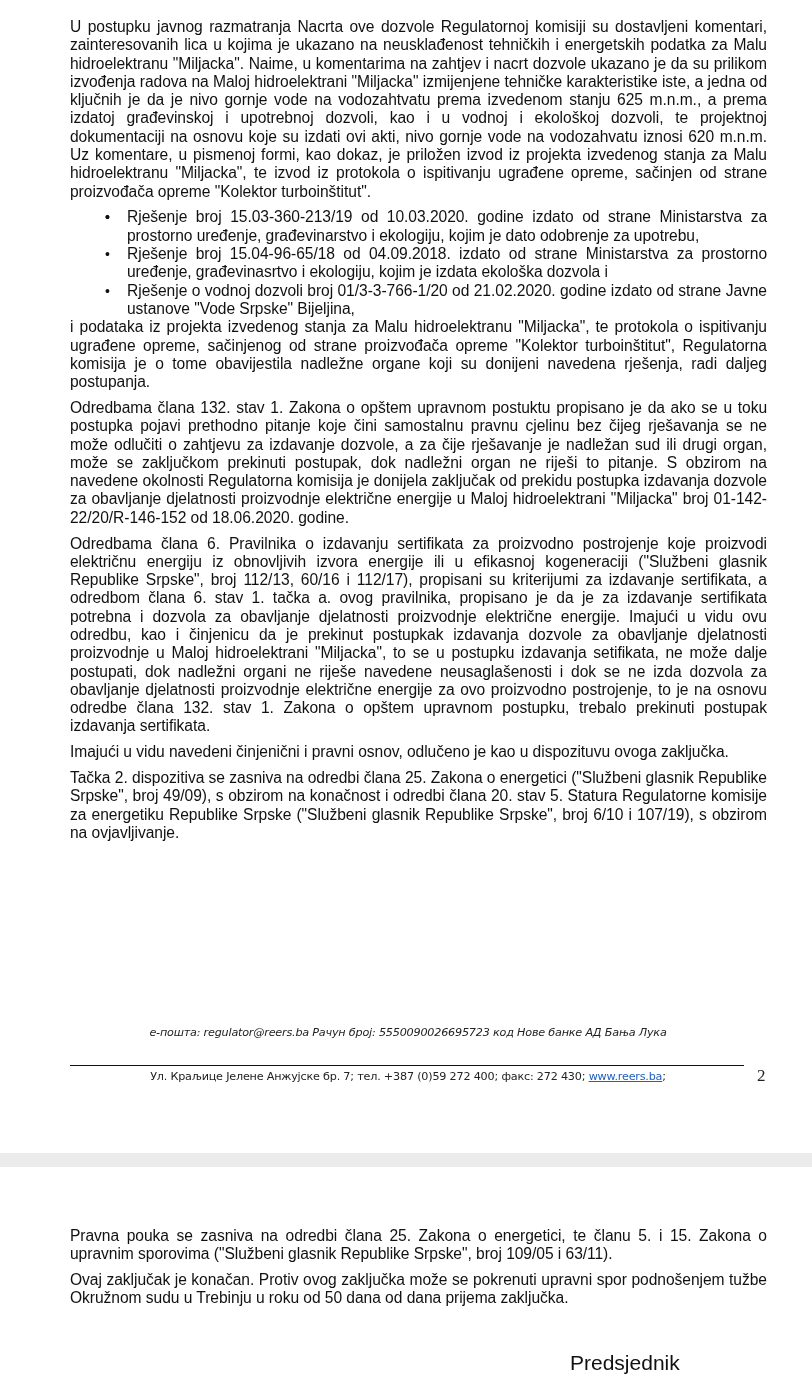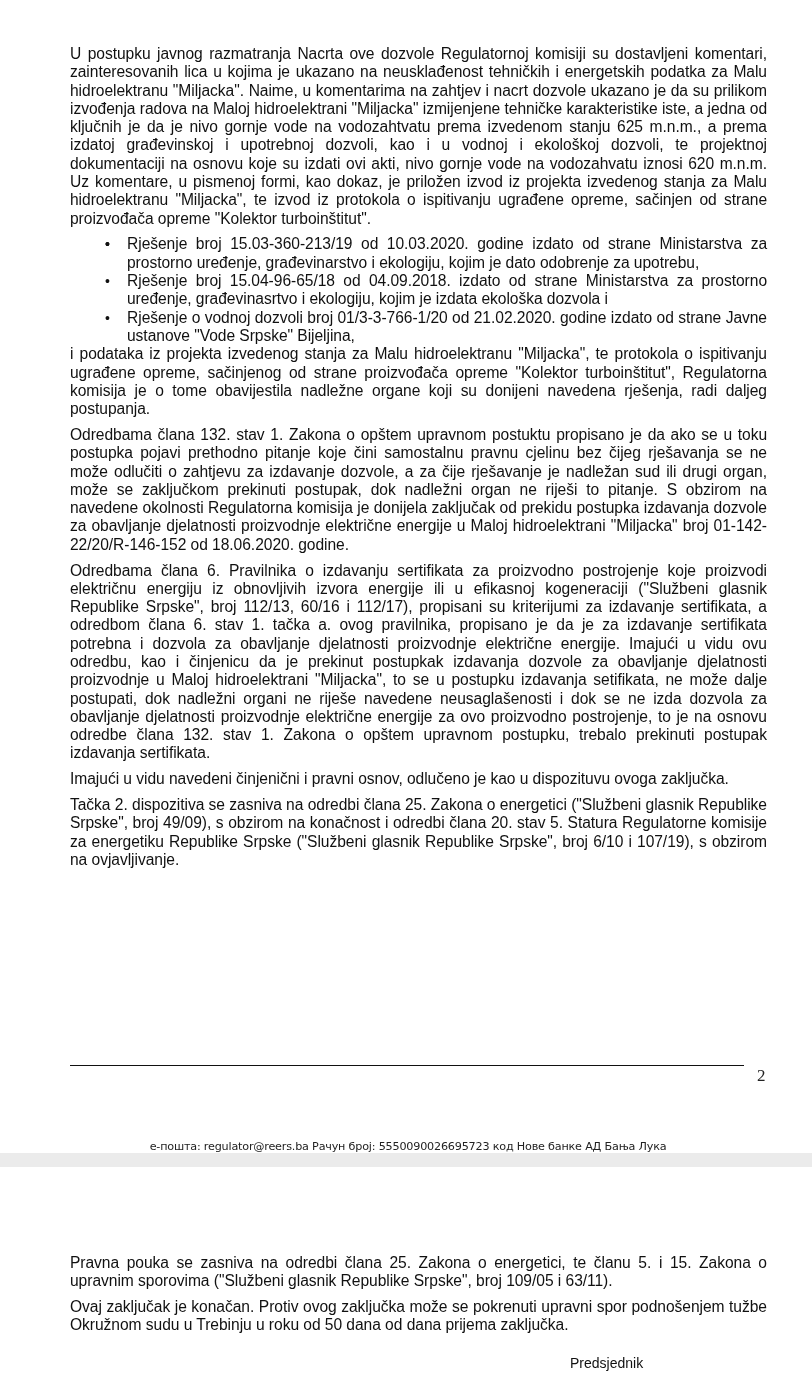--- a/index.html
+++ b/index.html
@@ -33,21 +33,20 @@
     .page-2 { top: 1167px; height: 220px; }
 
     .body-text {
       position: absolute;
       left: 70px;
       width: 697px;
       font-size: 15.6px;
       line-height: 18.3px;
       text-align: justify;
       letter-spacing: -0.05px;
-      margin-top: 27px;
     }
     .page-1 .body-text { top: 18px; }
     .page-2 .body-text { top: 60px; }
 
     .para { margin: 0 0 7.5px 0; }
     .para.no-gap { margin-bottom: 0; }
 
     ul.bullets {
       list-style: none;
       margin: 0;
@@ -78,21 +77,21 @@
       left: 70px;
       width: 676px;
       text-align: center;
       font-family: "DejaVu Sans", sans-serif;
       font-size: 11.2px;
       line-height: 18px;
       color: #222;
       letter-spacing: -0.2px;
     }
     .footer-line-1 { top: 1068px; }
-    .footer-line-2 { top: 1138px; }
+    .footer-line-2 { top: 1024px; font-style: italic; }
     .footer-link {
       color: #1f5fbf;
       text-decoration: underline;
     }
     .page-number {
       position: absolute;
       left: 757px;
       top: 1066px;
       font-family: "Liberation Serif", serif;
       font-size: 17px;
@@ -109,21 +108,21 @@
       white-space: nowrap;
       padding-right: 5px;
     }
     .pouka-text {
       flex: 1;
     }
     .signature {
       position: absolute;
       left: 570px;
       top: 187px;
-      font-size: 14px;
+      font-size: 21px;
       line-height: 18px;
     }
   </style>
 </head>
 <body>
 
 <div class="page page-1">
   <div class="body-text">
     <p class="para">U postupku javnog razmatranja Nacrta ove dozvole Regulatornoj komisiji su dostavljeni komentari,  zainteresovanih lica u kojima je ukazano na neusklađenost tehničkih i energetskih podatka za Malu hidroelektranu "Miljacka". Naime, u komentarima na zahtjev i nacrt dozvole ukazano je da su prilikom izvođenja radova na Maloj hidroelektrani "Miljacka" izmijenjene tehničke karakteristike iste, a jedna od ključnih je da je nivo gornje vode na vodozahtvatu prema izvedenom stanju 625 m.n.m., a prema izdatoj građevinskoj i upotrebnoj dozvoli, kao i u vodnoj i ekološkoj dozvoli, te projektnoj dokumentaciji na osnovu koje su izdati ovi akti, nivo gornje vode na vodozahvatu iznosi 620 m.n.m. Uz komentare, u pismenoj formi, kao dokaz, je priložen izvod iz projekta izvedenog stanja za Malu hidroelektranu "Miljacka", te izvod iz protokola o ispitivanju ugrađene opreme, sačinjen od strane proizvođača opreme "Kolektor turboinštitut".</p>
 
@@ -149,20 +148,23 @@
     <p class="para">Odredbama  člana 132. stav 1. Zakona o opštem upravnom postuktu propisano je da ako se u toku postupka pojavi prethodno pitanje koje čini samostalnu pravnu cjelinu bez čijeg rješavanja se ne može odlučiti o zahtjevu za izdavanje dozvole, a za čije rješavanje je nadležan sud ili drugi organ, može se zaključkom prekinuti postupak, dok nadležni organ ne riješi to pitanje. S obzirom na navedene okolnosti Regulatorna komisija je donijela zaključak od prekidu postupka izdavanja dozvole za obavljanje djelatnosti proizvodnje električne energije u Maloj hidroelektrani "Miljacka" broj 01-142-22/20/R-146-152 od 18.06.2020. godine.</p>
 
     <p class="para">Odredbama člana 6. Pravilnika o izdavanju sertifikata za proizvodno postrojenje koje proizvodi električnu energiju iz obnovljivih izvora energije ili u efikasnoj kogeneraciji ("Službeni glasnik Republike Srpske", broj 112/13, 60/16 i 112/17), propisani su kriterijumi za izdavanje sertifikata, a odredbom člana 6. stav 1. tačka a. ovog pravilnika, propisano je da je za izdavanje sertifikata potrebna i dozvola za obavljanje djelatnosti proizvodnje električne energije. Imajući u vidu ovu odredbu, kao i činjenicu da je prekinut postupkak izdavanja dozvole za obavljanje djelatnosti proizvodnje u Maloj hidroelektrani "Miljacka", to se u postupku izdavanja setifikata, ne može dalje postupati, dok nadležni organi ne riješe navedene neusaglašenosti i dok se ne izda dozvola za obavljanje djelatnosti proizvodnje električne energije za ovo proizvodno postrojenje, to je na osnovu odredbe člana 132. stav 1. Zakona o opštem upravnom postupku, trebalo prekinuti postupak izdavanja sertifikata.</p>
 
     <p class="para">Imajući u vidu navedeni činjenični i pravni osnov, odlučeno je kao u dispozituvu ovoga zaključka.</p>
 
     <p class="para no-gap">Tačka 2. dispozitiva se zasniva na odredbi člana 25. Zakona o energetici ("Službeni glasnik Republike Srpske", broj 49/09), s obzirom na konačnost i odredbi člana 20. stav 5. Statura Regulatorne komisije za energetiku Republike Srpske ("Službeni glasnik Republike Srpske", broj 6/10 i 107/19), s obzirom na ovjavljivanje.</p>
   </div>
 
   <div class="footer-rule"></div>
+  <div class="footer-address footer-line-1">
+    <span>Ул. Краљице Јелене Анжујске бр. 7; тел. +387 (0)59 272 400; факс: 272 430; </span><a class="footer-link">www.reers.ba</a><span>;</span>
+  </div>
   <div class="footer-address footer-line-2">е-пошта: regulator@reers.ba  Рачун број: 5550090026695723 код Нове банке АД Бања Лука</div>
   <div class="page-number">2</div>
 </div>
 
 <div class="page-gap"></div>
 
 <div class="page page-2">
   <div class="body-text">
     <p class="para">Pravna pouka se zasniva na odredbi člana 25. Zakona o energetici, te članu 5. i 15. Zakona o upravnim sporovima ("Službeni glasnik Republike Srpske", broj 109/05 i 63/11).</p>
     <div class="pouka-row">

